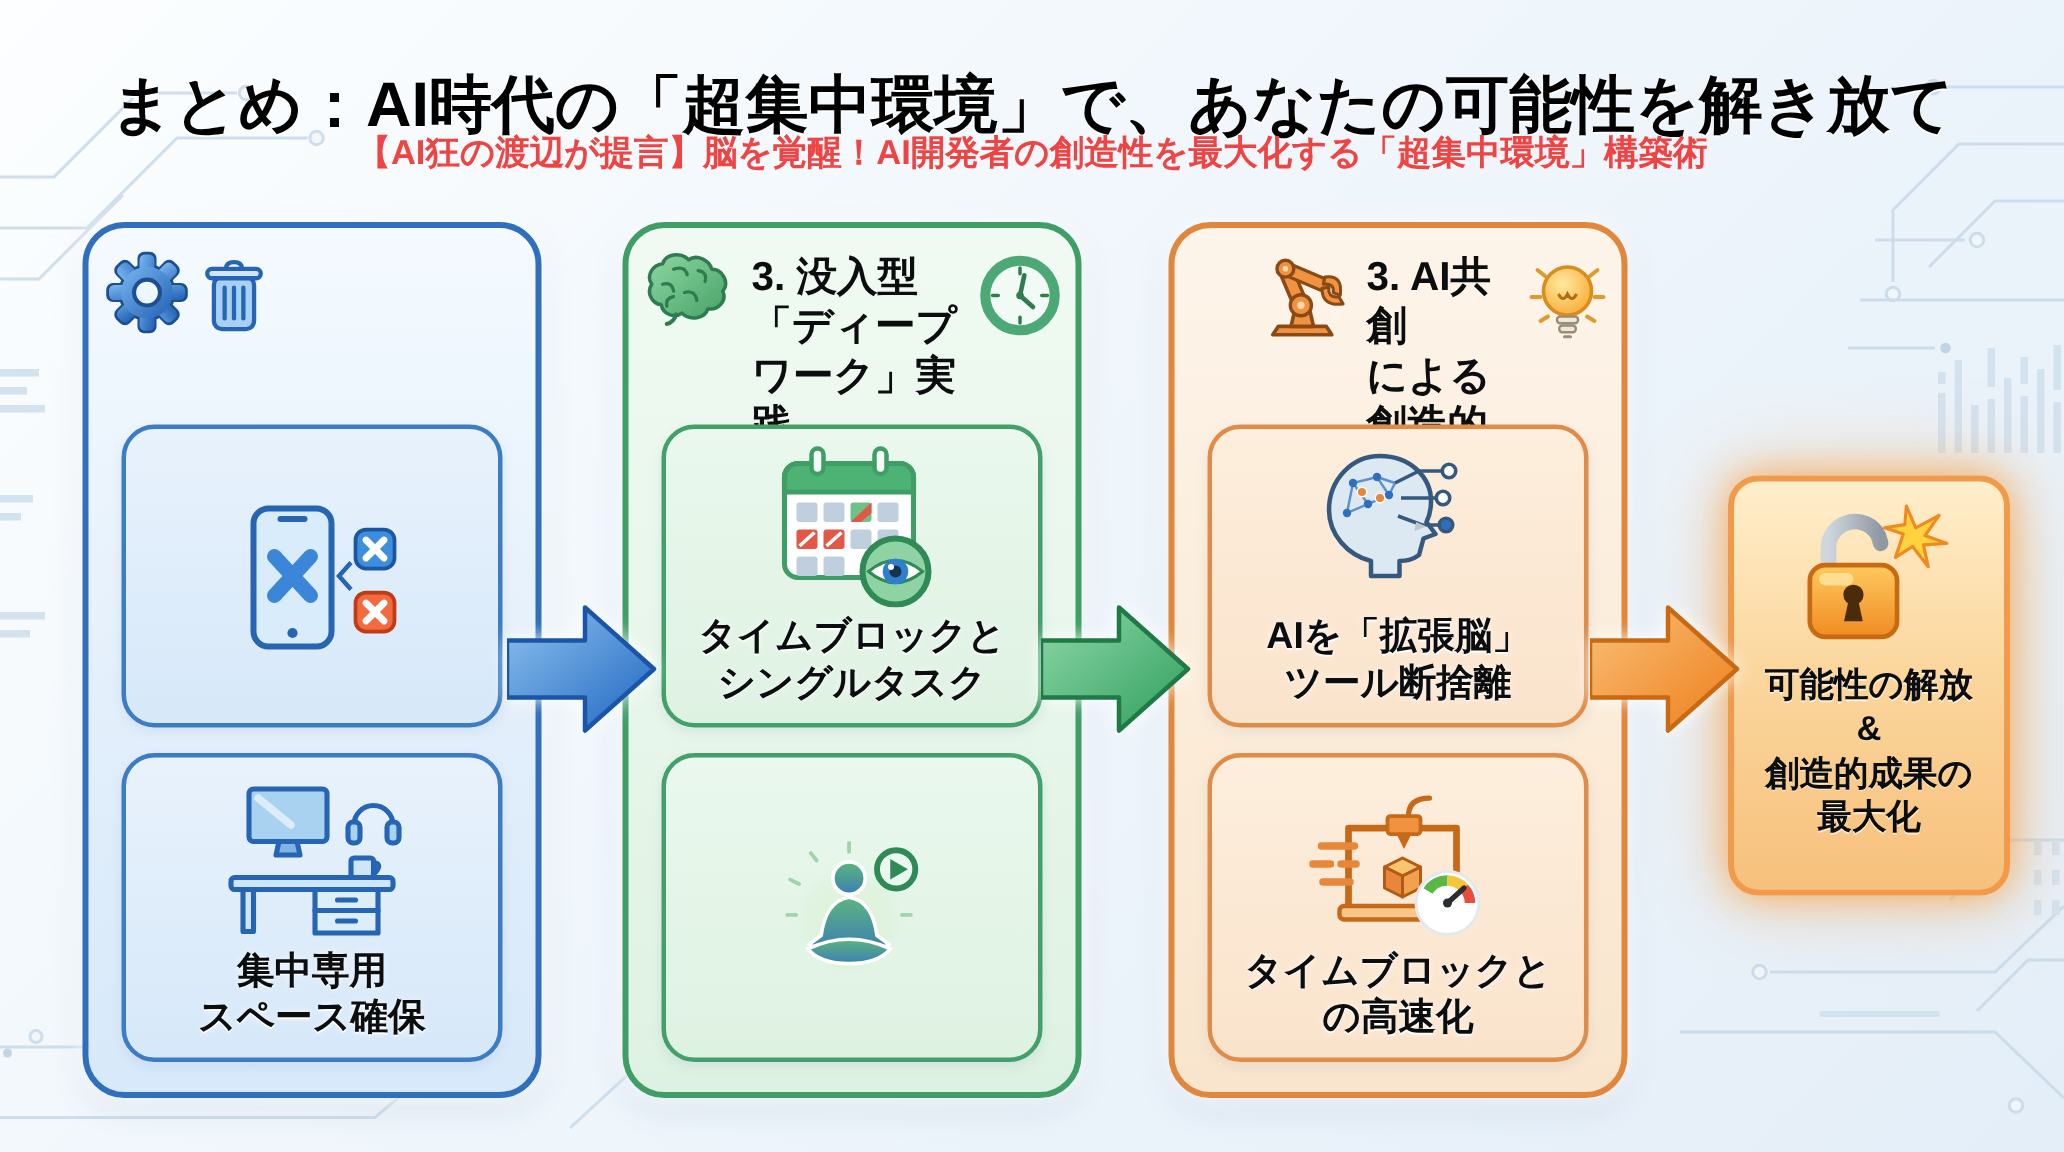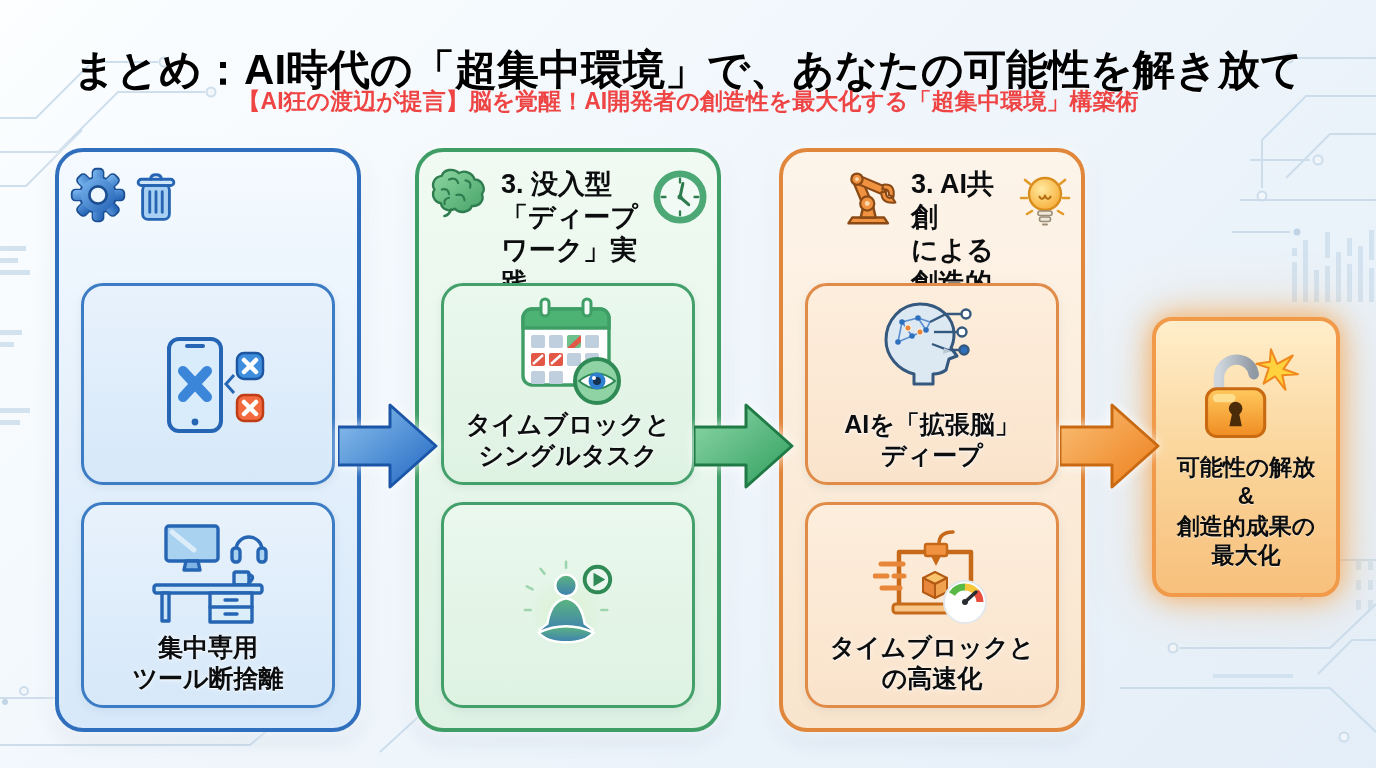--- a/index.html
+++ b/index.html
@@ -44,21 +44,21 @@
   .cicon{flex:1;display:flex;align-items:center;justify-content:center;padding-top:6px;}
   .clabel{
     font-size:25px;font-weight:800;line-height:1.22;text-align:center;padding-bottom:12px;
     text-shadow:0 1px 0 rgba(255,255,255,.85),0 0 6px rgba(255,255,255,.7);
   }
   .result{
     position:absolute;left:1152px;top:317px;width:188px;height:280px;z-index:1;box-sizing:border-box;
     border:4px solid #f09a4a;border-radius:20px;
     background:linear-gradient(180deg,#ffeecb 0%,#fbd79e 45%,#f7c07c 100%);
     box-shadow:0 0 26px rgba(246,166,77,.85),0 0 60px rgba(246,166,77,.4);
-    display:flex;flex-direction:column;align-items:center;padding-top:24px;
+    display:flex;flex-direction:column;align-items:center;padding-top:12px;
   }
   .rlabel{font-size:23px;font-weight:800;text-align:center;line-height:1.28;margin-top:4px;
     text-shadow:0 1px 0 rgba(255,255,255,.6);}
   .arrow{position:absolute;top:400px;z-index:2;filter:drop-shadow(0 0 6px rgba(255,255,255,.95));}
   #arrow1{left:338px;} #arrow2{left:694px;} #arrow3{left:1060px;}
 </style>
 </head>
 <body>
 
 <svg class="bg-circuit" width="1376" height="768" viewBox="0 0 1376 768">
@@ -203,21 +203,21 @@
           <rect x="18" y="73" width="7" height="28" fill="#cfe6f8"></rect>
           <rect x="66" y="73" width="42" height="29" fill="#ddeefb"></rect>
           <line x1="66" y1="87" x2="108" y2="87"></line>
           <line x1="81" y1="80" x2="93" y2="80"></line>
             <line x1="81" y1="94" x2="93" y2="94"></line>
         </g>
         <line x1="28" y1="12" x2="50" y2="30" stroke="#e9f4fc" stroke-width="5" stroke-linecap="round" opacity=".8"></line>
       </svg>
     </span>
     <div class="clabel pre">集中専用
-ツール断捨離</div>
+スペース確保</div>
   </div>
 </section>
 
 <section class="panel" id="panel2">
   <div class="hdr">
     <span class="hicon">
       <svg width="62" height="58" viewBox="0 0 68 60">
         <defs>
             <linearGradient id="g-brain" x1="0" y1="0" x2="1" y2="1">
               <stop offset="0" stop-color="#8ed6a2"></stop>
@@ -381,21 +381,21 @@
             <path d="M60 32 H83"></path>
             <path d="M58 44 L74 50 H85"></path>
         </g>
         <circle cx="92" cy="14" r="4.5" fill="#fff" stroke="#35597e" stroke-width="2.4"></circle>
         <circle cx="88" cy="32" r="4.5" fill="#fff" stroke="#35597e" stroke-width="2.4"></circle>
         <circle cx="90" cy="50" r="4.5" fill="#2e6fbe" stroke="#35597e" stroke-width="2.4"></circle>
         <path d="M70 48 l7 3 -8 3 z" fill="#b9c7d4"></path>
       </svg>
     </span>
     <div class="clabel pre">AIを「拡張脳」
-ディープ</div>
+ツール断捨離</div>
   </div>
   <div class="card card-bot">
     <span class="cicon">
       <svg width="118" height="104" viewBox="0 0 118 104">
         <path d="M26 84 V32 H98 V76" stroke="#c66a1a" stroke-width="4.5" fill="none" stroke-linejoin="round" stroke-linecap="round"></path>
         <path d="M66 24 q0 -12 14 -12" stroke="#c66a1a" stroke-width="3.5" fill="none" stroke-linecap="round"></path>
         <rect x="52" y="24" width="22" height="12" rx="2" fill="#f0923f" stroke="#c66a1a" stroke-width="2.5"></rect>
         <path d="M58 36 h10 l-5 10 z" fill="#c66a1a"></path>
         <g stroke="#b35a14" stroke-width="2" stroke-linejoin="round">
           <path d="M50 58 L62 52 L74 58 L62 64 Z" fill="#f9c46d"></path>

